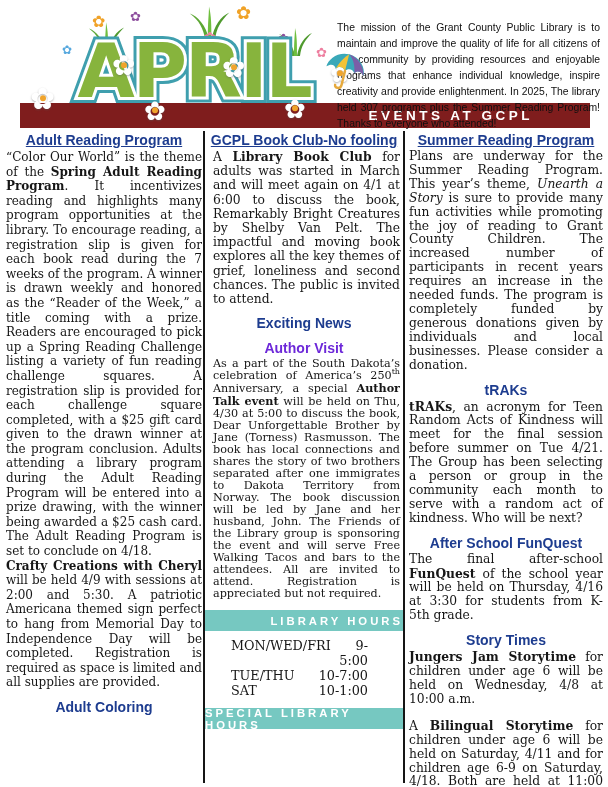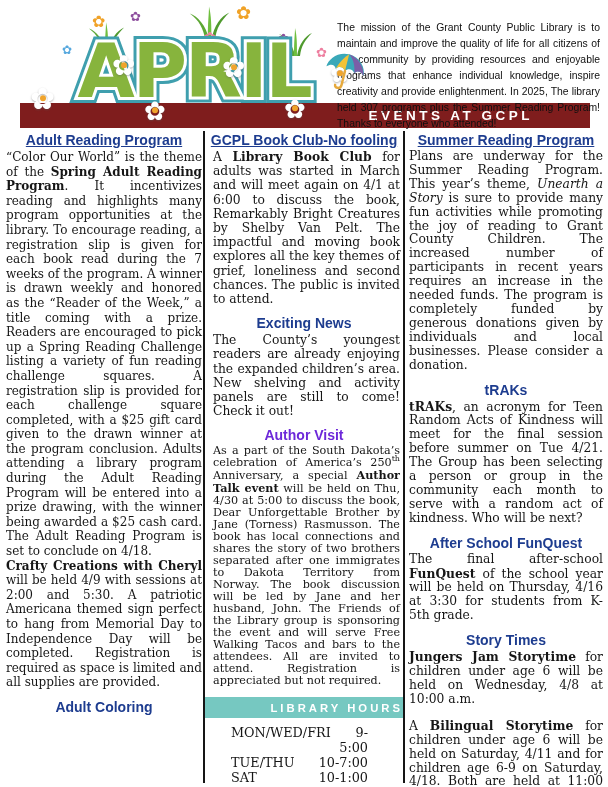--- a/index.html
+++ b/index.html
@@ -131,21 +131,20 @@
 
     <div class="h">Adult Coloring</div>
 
   </div>
 
   <div class="col col2">
     <div class="h first">GCPL Book Club-No fooling</div>
     <div class="p"><span>A </span><span class="bd">Library Book Club</span><span> for adults was started in March and will meet again on 4/1 at 6:00 to discuss the book, Remarkably Bright Creatures by Shelby Van Pelt. The impactful and moving book explores all the key themes of grief, loneliness and second chances.  The public is invited to attend.</span></div>
 
     <div class="h">Exciting News</div>
-    <div class="p">The County’s youngest readers are already enjoying the expanded children’s area.  New shelving and activity panels are still to come!   Check it out!</div>
 
     <div class="h h-teal">Author Visit</div>
     <div class="p small"><span>As a part of the South Dakota’s celebration of America’s 250</span><sup>th</sup><span> Anniversary, a special </span><span class="bd">Author Talk event</span><span> will be held on Thu, 4/30 at 5:00 to discuss the book, Dear Unforgettable Brother by Jane (Torness) Rasmusson. The book has local connections and shares the story of two brothers separated after one immigrates to Dakota Territory from Norway.  The book discussion will be led by Jane and her husband, John.  The Friends of the Library group is sponsoring the event and will serve Free Walking Tacos and bars to the attendees.  All are invited to attend.  Registration is appreciated but not required.</span></div>
 
     <div class="band2">
         <span class="bt">LIBRARY HOURS</span>
       </div>
     <div class="hours-row">
         <span class="d">MON/WED/FRI</span>
         <span class="t">9-5:00</span>

